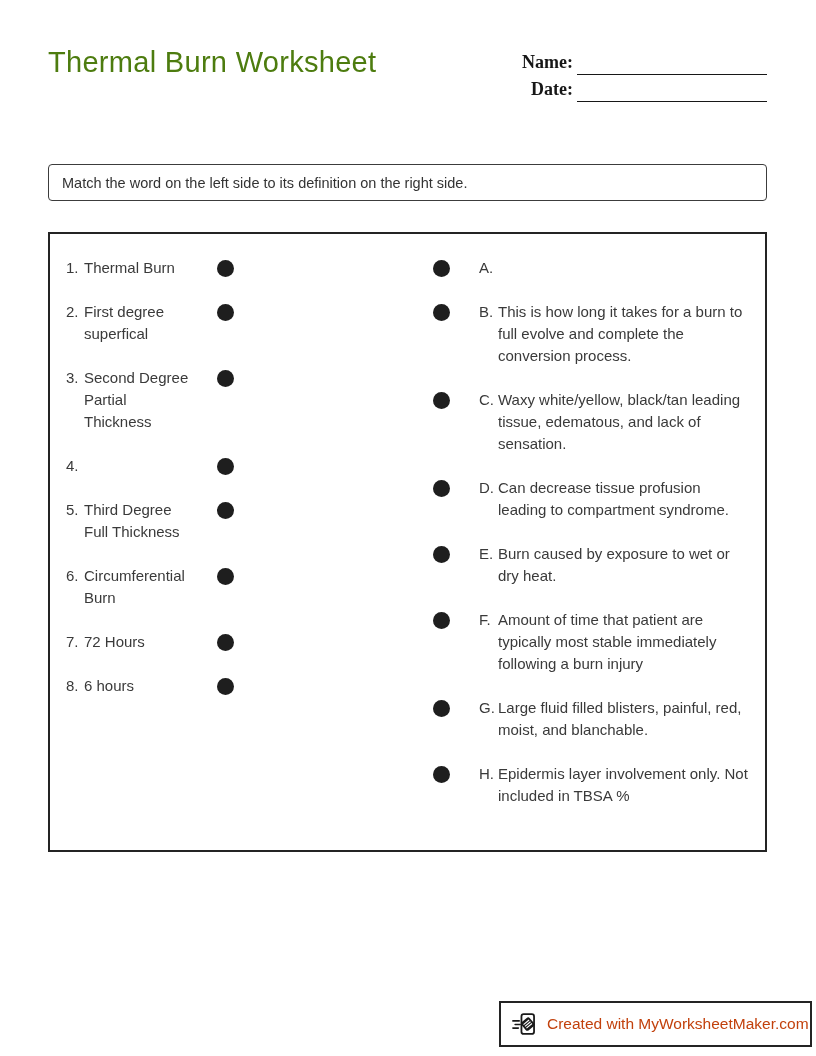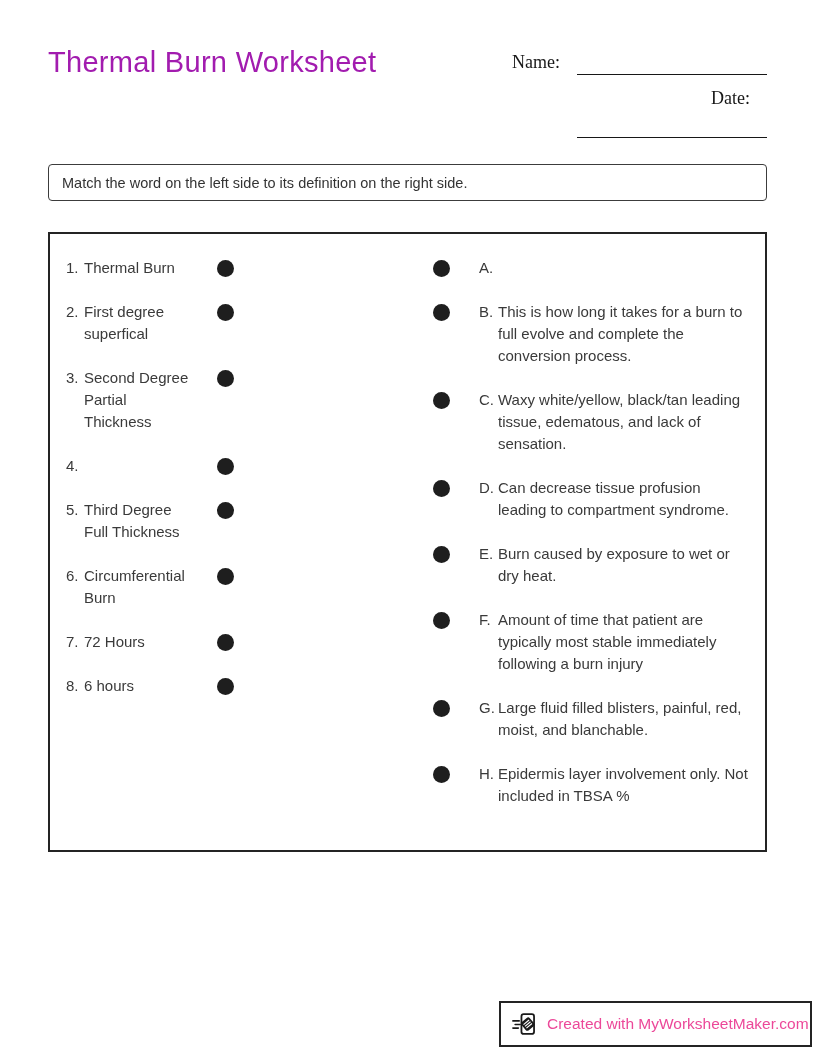--- a/index.html
+++ b/index.html
@@ -5,29 +5,29 @@
   html, body { margin:0; padding:0; background:#ffffff; }
   body {
     width:816px; height:1056px; position:relative; overflow:hidden;
     font-family:"Liberation Sans", sans-serif; color:#3a3a3a;
   }
   .page { position:absolute; inset:0; background:#ffffff; }
 
   
   .page-title {
     position:absolute; left:48px; top:46px; margin:0;
-    font-size:29px; font-weight:400; color:#a21caf; letter-spacing:0.3px;
+    font-size:29px; font-weight:400; color:#4d7c0f; letter-spacing:0.3px;
   }
   .field-row {
     position:absolute; right:49px; display:flex; align-items:flex-end;
     font-family:"Liberation Serif", serif; font-size:18px; color:#171717;
   }
   .name-row { top:48px; }
-  .date-row { top:85px;flex-direction:column; }
-  .field-row .field-label { margin-right:17px; line-height:26px; }
+  .date-row { top:75px; }
+  .field-row .field-label { margin-right:4px; line-height:26px;font-weight:bold; }
   .fill-line {
     display:inline-block; width:190px; height:26px;
     border-bottom:1.5px solid #171717;
   }
 
   
   .instruction-box {
     position:absolute; left:48px; top:164px; width:719px; height:37px;
     box-sizing:border-box; border:1.5px solid #3c3c3c; border-radius:4px;
     display:flex; align-items:center; padding:0 13px;
@@ -57,21 +57,21 @@
   .match-item.right .dot { margin-right:29px; }
   .letter { width:19px; flex:none; }
   .rtxt { width:252px; }
 
   
   .credit-box {
     position:absolute; left:499px; top:1001px; width:313px; height:46px;
     box-sizing:border-box; border:2px solid #242424;
     display:flex; align-items:center; padding:0 11px; gap:8px;
   }
-  .credit-text { font-size:15.5px; color:#ec4899; white-space:nowrap; }
+  .credit-text { font-size:15.5px; color:#c2410c; white-space:nowrap; }
   .logo-wrap { width:27px; height:27px; flex:none; display:flex; align-items:center; }
 </style>
 </head>
 <body>
 
 <div class="page">
 
   <h1 class="page-title">Thermal Burn Worksheet</h1>
 
   <div class="field-row name-row">

